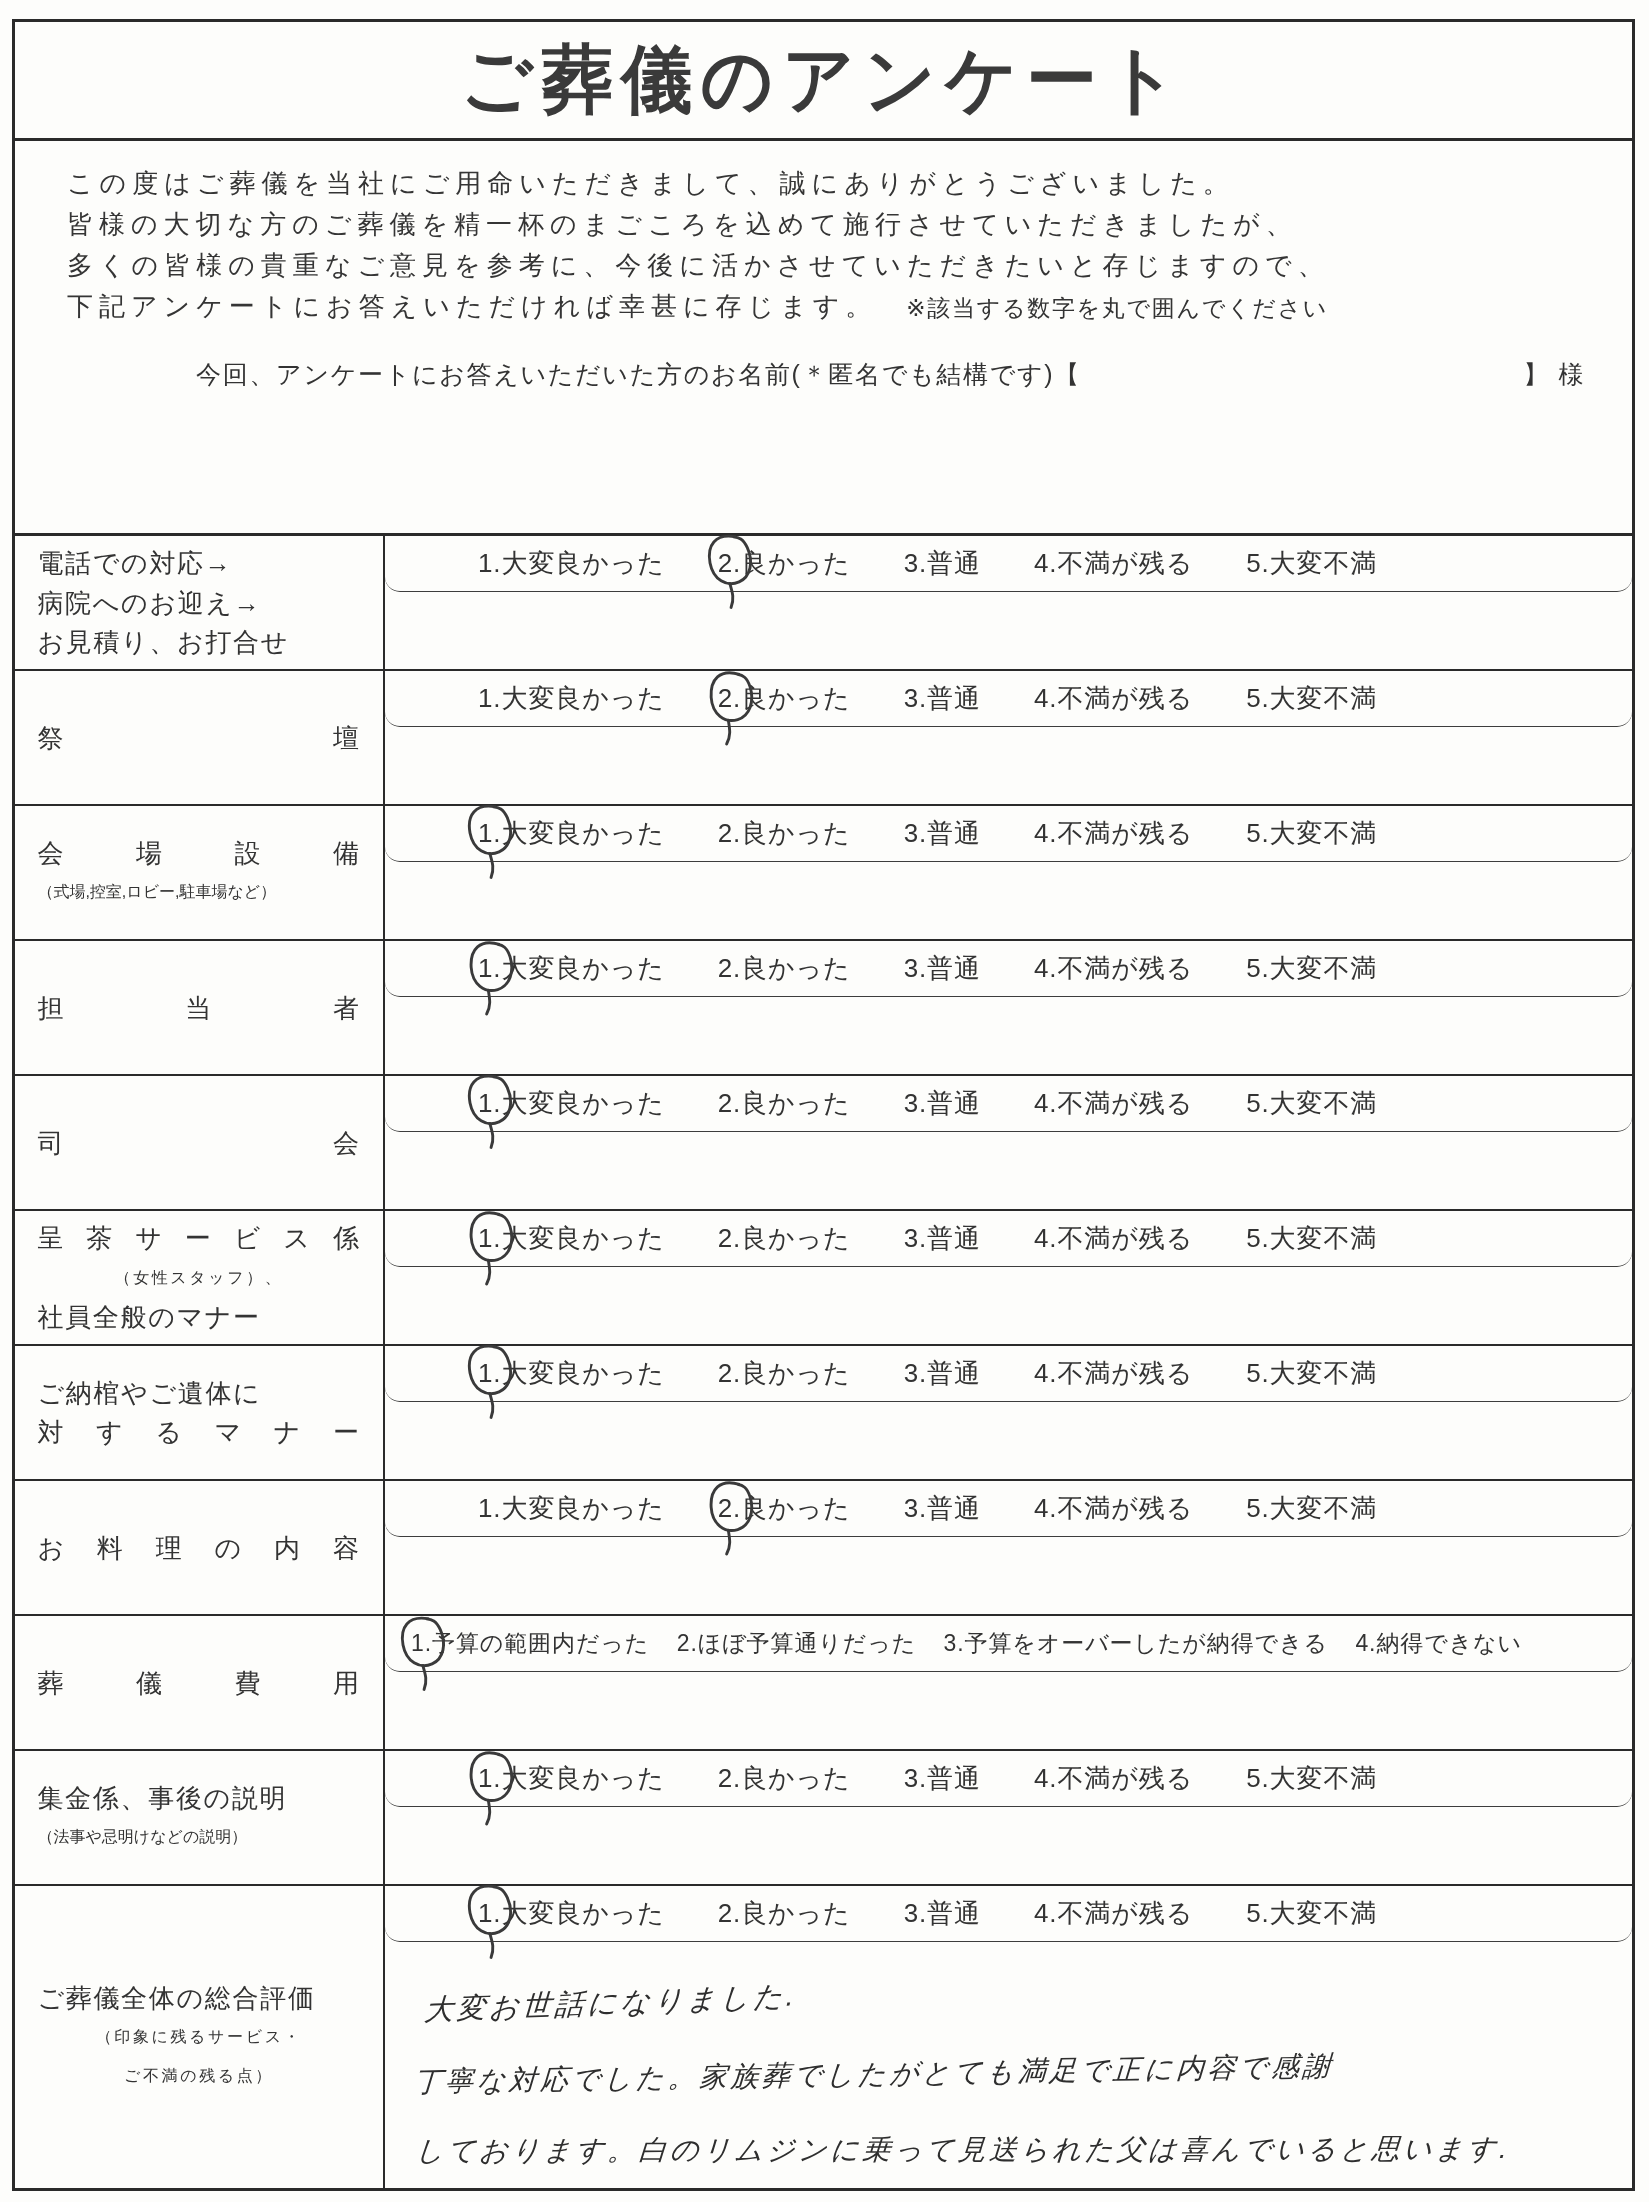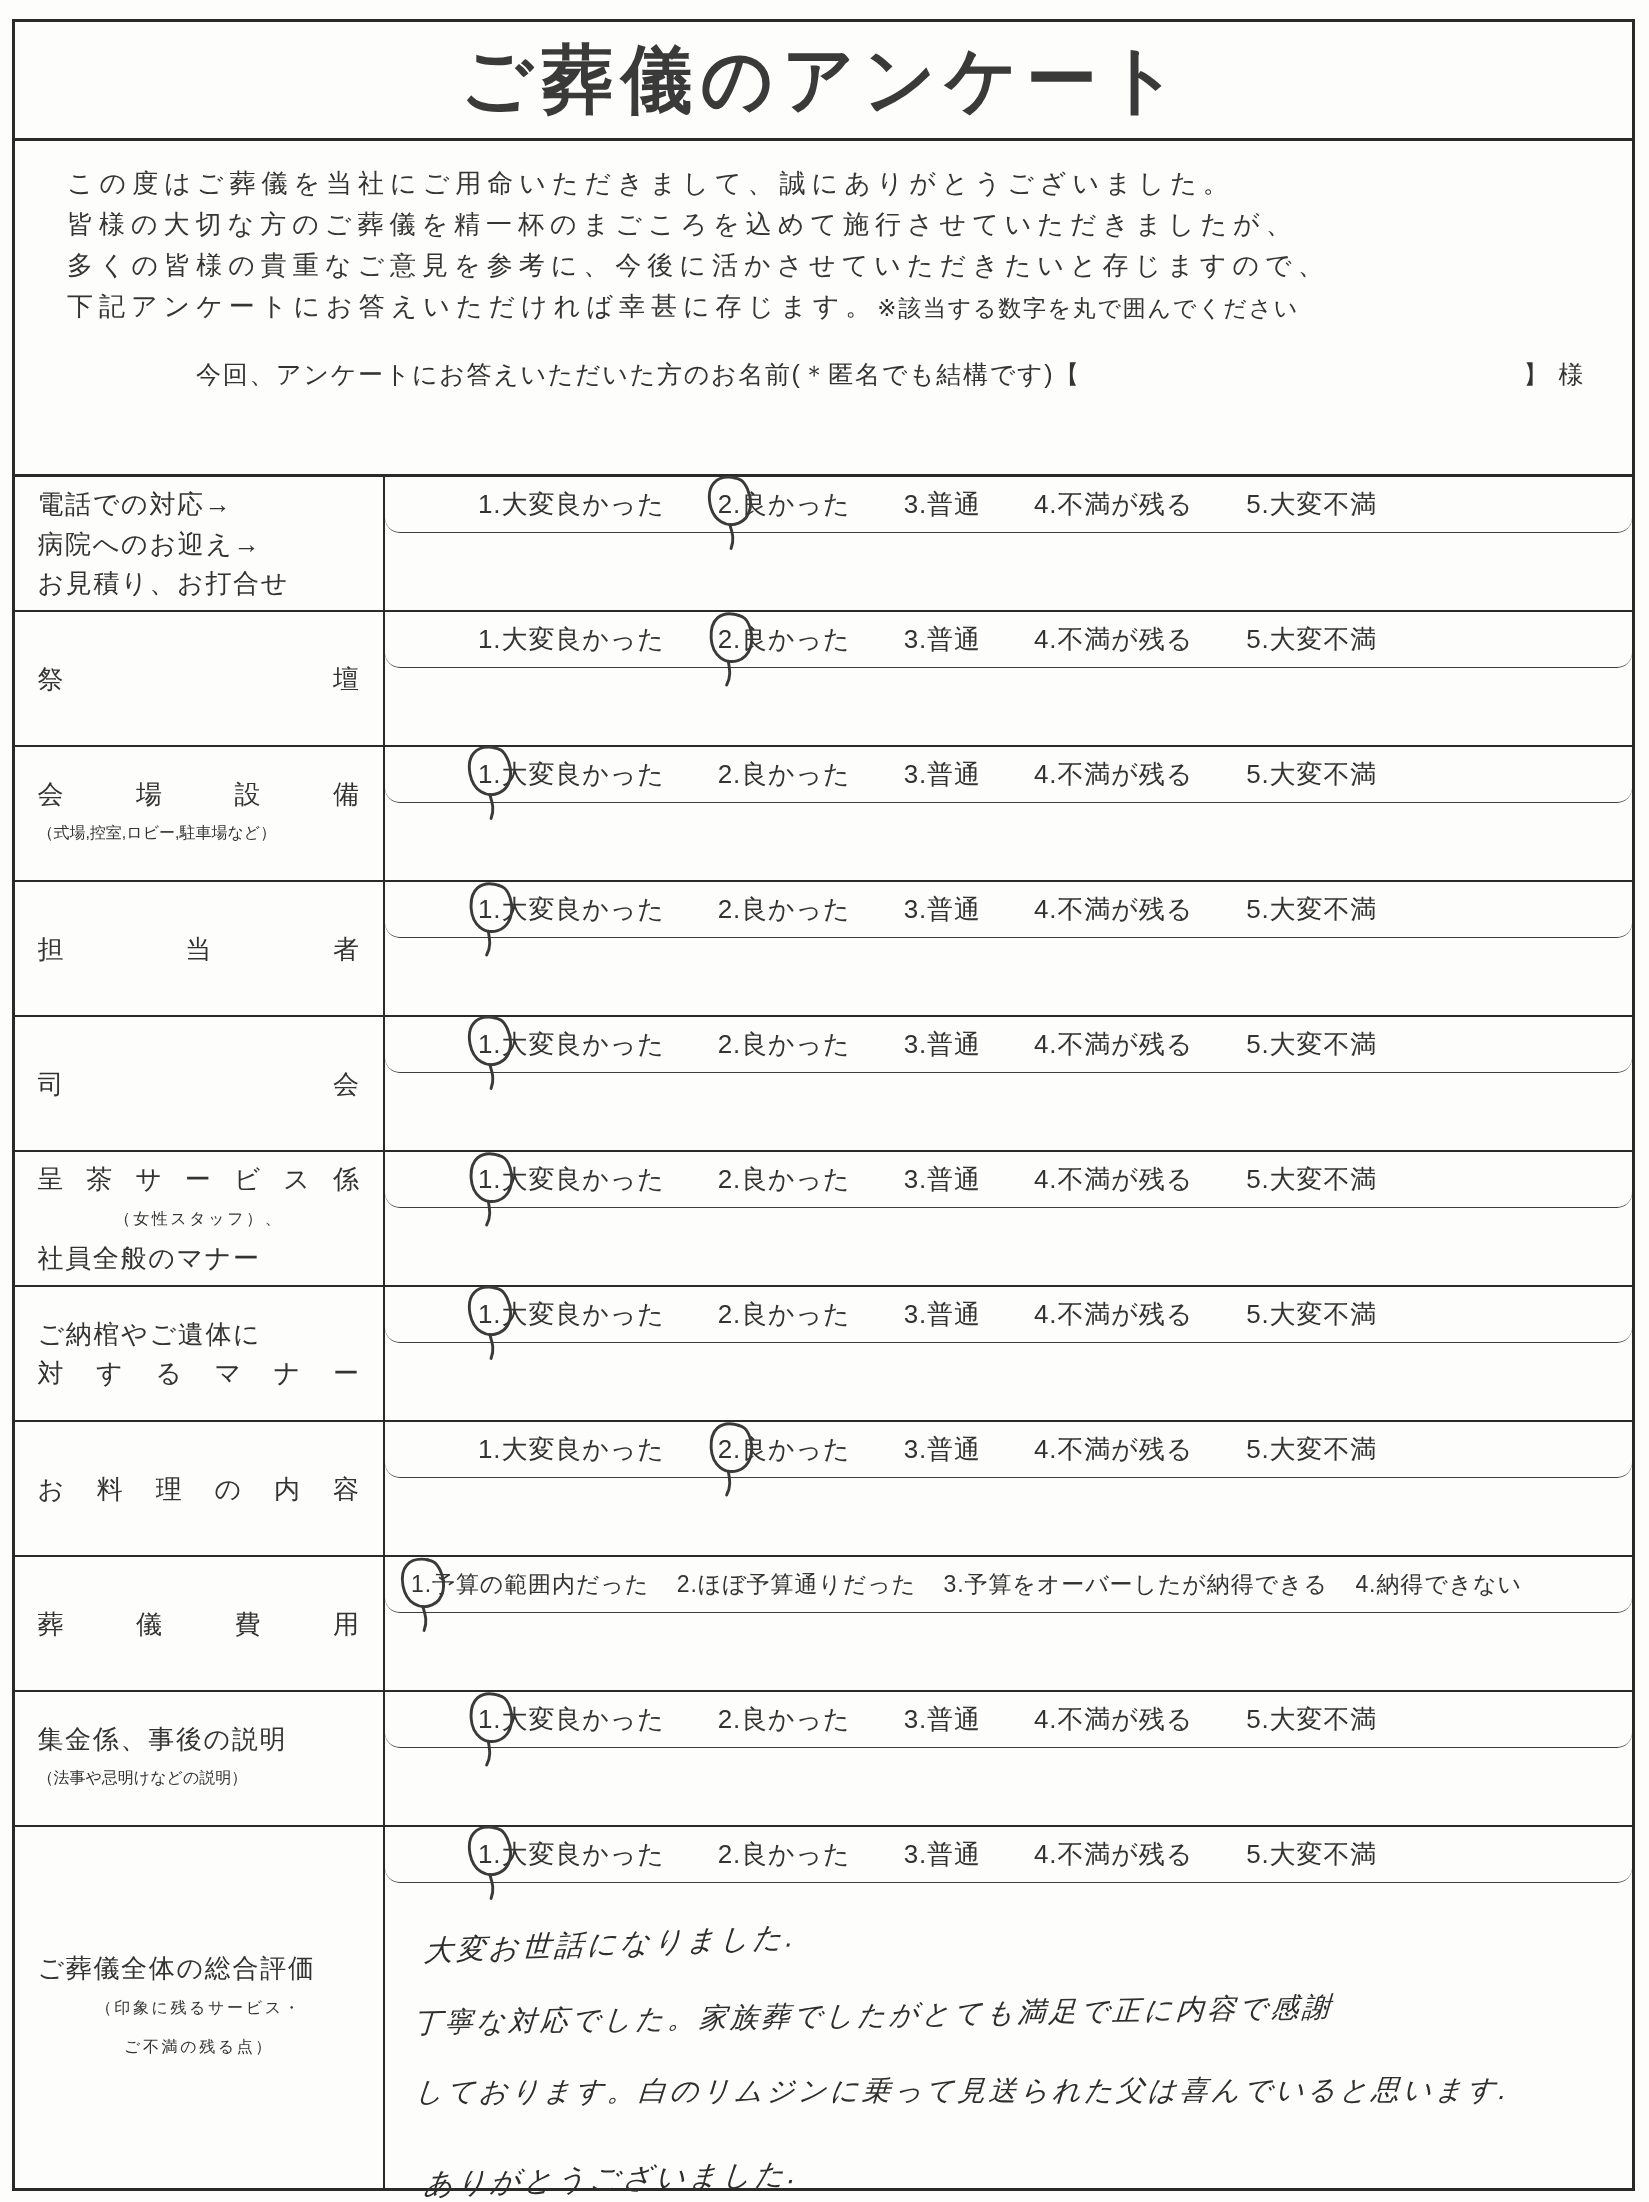--- a/index.html
+++ b/index.html
@@ -28,30 +28,30 @@
     border-bottom:3.4px solid #2a2a2a;
     display:flex;align-items:center;justify-content:center;
   }
   .title-box h1{
     margin:0;font-size:71px;font-weight:bold;letter-spacing:8.6px;
     color:#3a3a3a;
     transform:scaleY(1.05);
   }
   
   .intro-box{
-    flex:0 0 auto;height:336px;
+    flex:0 0 auto;height:395px;
     border-bottom:3.4px solid #2a2a2a;
     padding:22.4px 47px 0 52px;
     box-sizing:border-box;
   }
   .intro-line{
     margin:0;font-size:26px;letter-spacing:6px;line-height:41px;color:#353535;
     white-space:nowrap;
   }
-  .intro-last-row{display:flex;align-items:flex-end;}
+  .intro-last-row{display:flex;align-items:flex-end;gap:29px;}
   .note{
     font-size:23px;letter-spacing:1.7px;color:#333;padding-bottom:3.4px;white-space:nowrap;
   }
   .name-row{
     display:flex;align-items:baseline;
     margin-top:31px;padding-left:129px;
     font-size:25px;letter-spacing:1.7px;color:#333;white-space:nowrap;
   }
   .name-blank{flex:1;min-width:172px;}
   

